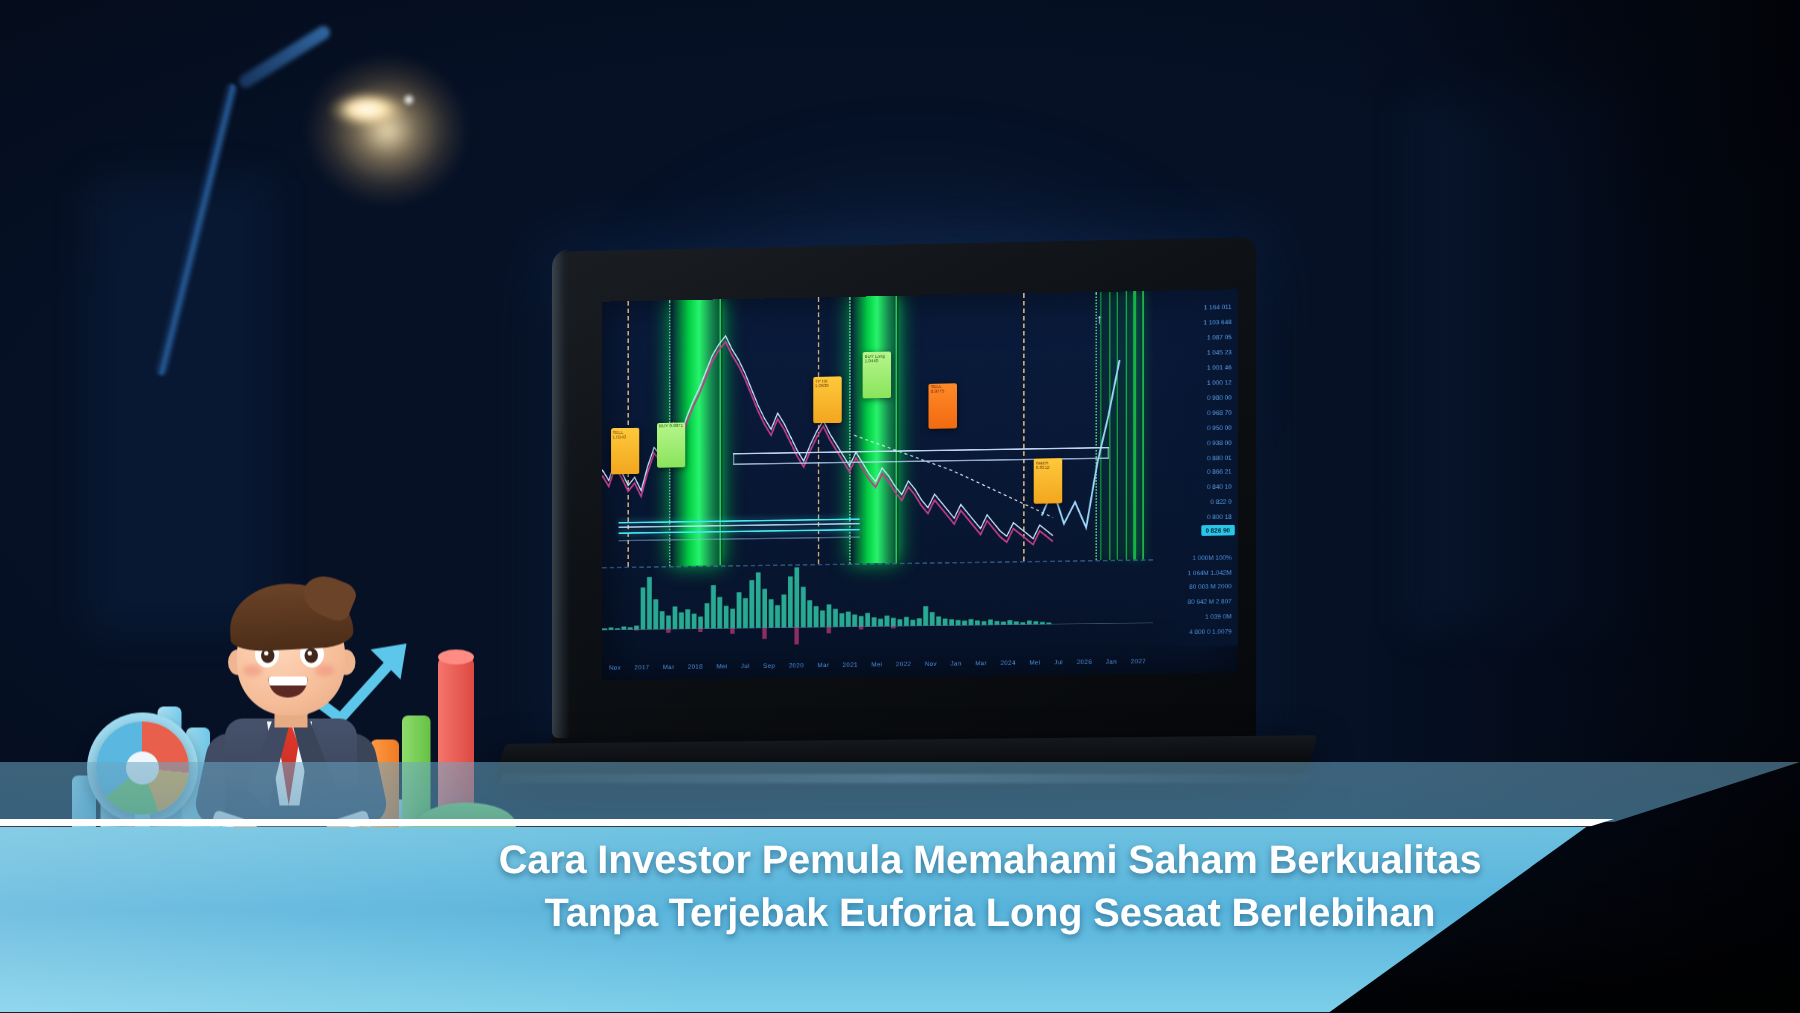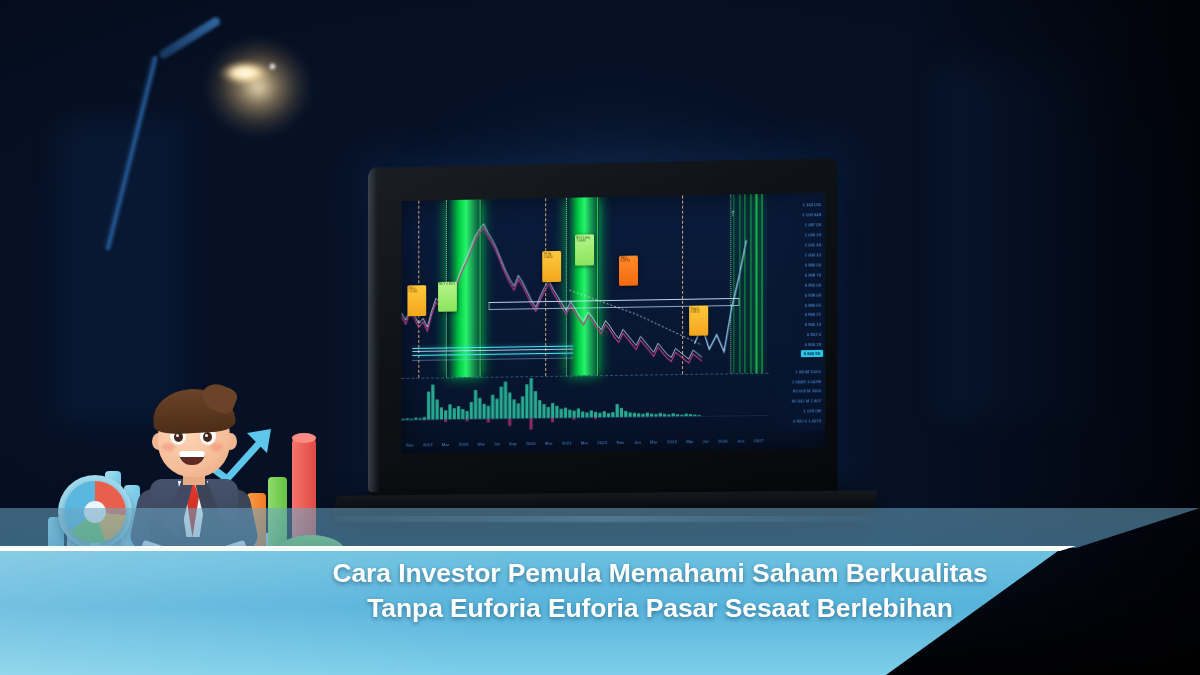--- a/index.html
+++ b/index.html
@@ -452,15 +452,15 @@
     </div>
   </div>
 
   <div class="band-top"></div>
   <div class="band-div"></div>
   <div class="band-main"></div>
   <div class="band-sheen"></div>
 
   <div class="title">
     <span class="l">Cara Investor Pemula Memahami Saham Berkualitas</span>
-    <span class="l">Tanpa Euforia Euforia Pasar Sesaat Berlebihan</span>
+    <span class="l">Tanpa Terjebak Euforia Long Sesaat Berlebihan</span>
   </div>
 </div>
 
 </body></html>

